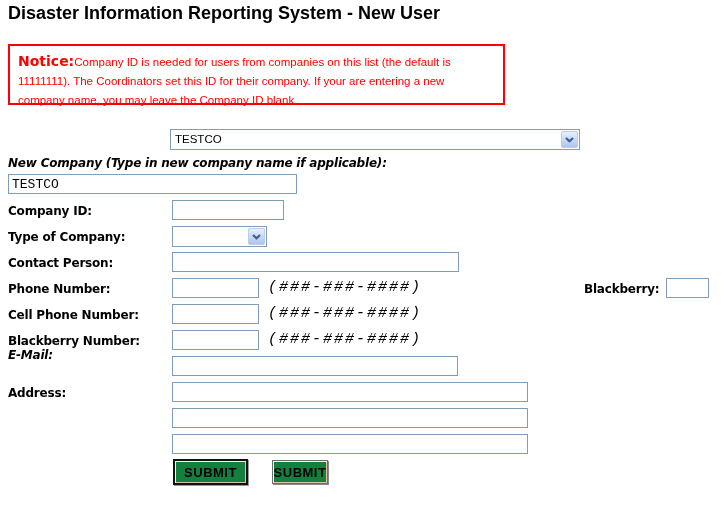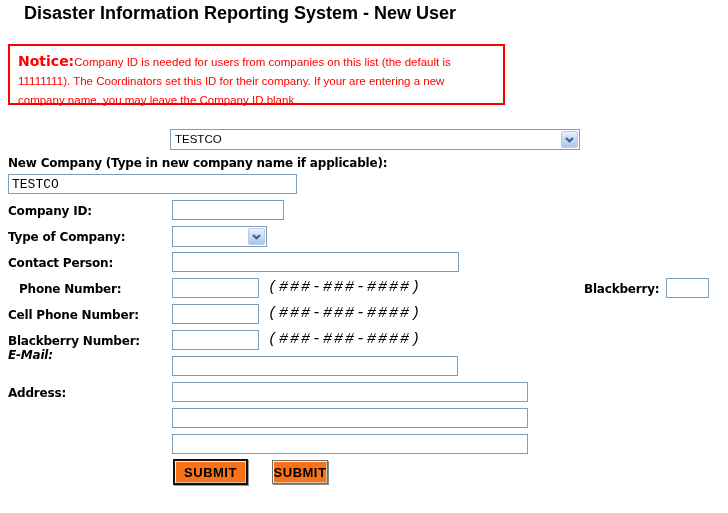--- a/index.html
+++ b/index.html
@@ -4,21 +4,21 @@
 <style>
   html,body{margin:0;padding:0;background:#fff;}
   #screen{
     position:relative;width:728px;height:513px;background:#ffffff;
     font-family:"DejaVu Sans",sans-serif;color:#000;overflow:hidden;
   }
   .abs{position:absolute;}
   
   #page-title{
     left:8px;top:3px;font-family:"Liberation Sans",sans-serif;
-    font-weight:bold;font-size:18px;letter-spacing:0px;white-space:nowrap;margin-left:16px;
+    font-weight:bold;font-size:18px;letter-spacing:0px;white-space:nowrap;
   }
   
   #notice-box{
     left:8px;top:44px;width:497px;height:61px;box-sizing:border-box;
     border:2px solid #ff0000;padding:5px 8px 0 8px;background:#fff;
   }
   #notice-heading{
     color:#ff0000;font-weight:bold;font-size:14px;
     font-family:"DejaVu Sans",sans-serif;
   }
@@ -52,21 +52,21 @@
     border:1px solid #B9CCEC;box-sizing:border-box;
     display:flex;align-items:center;justify-content:center;
   }
   
   .hint{
     font-family:"Liberation Mono","DejaVu Sans Mono",monospace;font-style:italic;
     font-size:15px;letter-spacing:2px;white-space:nowrap;
   }
   
   .btn{
-    box-sizing:border-box;background:#f97316;color:#000;cursor:pointer;
+    box-sizing:border-box;background:#15803d;color:#000;cursor:pointer;
     font-family:"Liberation Sans",sans-serif;font-weight:bold;font-size:13px;
     letter-spacing:0.5px;text-align:center;padding:0;
   }
   #submit-btn{
     left:173px;top:459px;width:75px;height:26px;border:2px solid #111111;
     box-shadow:inset 1px 1px 0 #FDF4DE, inset -1px -1px 0 #D9C69E, 1px 1px 0 #9a9a9a;
   }
   #clear-btn{
     left:272px;top:460px;width:56px;height:24px;border:1px solid #6e6e6e;
     box-shadow:inset 1px 1px 0 #FDF4DE, inset -1px -1px 0 #D9C69E, 1px 1px 0 #8a8a8a;
@@ -87,40 +87,40 @@
 
   <div class="abs sel" style="left:170px;top:129px;width:410px;">
     <span class="selval">TESTCO</span>
     <span class="arrowbtn">
       <svg width="9" height="6" viewBox="0 0 9 6">
           <path d="M1 1 L4.5 4.3 L8 1" stroke="#3F5E8C" stroke-width="2.2" fill="none"></path>
         </svg>
     </span>
   </div>
 
-  <div class="abs lbl" style="left:8px;top:156px;">New Company (Type in new company name if applicable):</div>
+  <div class="abs lbl" style="left:8px;top:156px;font-style:italic;">New Company (Type in new company name if applicable):</div>
   <input class="abs tin" style="left: 8px; top: 174px; width: 289px;" type="text" value="TESTCO">
 
   <div class="abs lbl" style="left:8px;top:204px;">Company ID:</div>
   <input class="abs tin" style="left: 172px; top: 200px; width: 112px;" type="text" value="">
 
   <div class="abs lbl" style="left:8px;top:230px;">Type of Company:</div>
   <div class="abs sel" style="left:172px;top:226px;width:95px;">
     <span class="selval"></span>
     <span class="arrowbtn">
       <svg width="9" height="6" viewBox="0 0 9 6">
           <path d="M1 1 L4.5 4.3 L8 1" stroke="#3F5E8C" stroke-width="2.2" fill="none"></path>
         </svg>
     </span>
   </div>
 
   <div class="abs lbl" style="left:8px;top:256px;">Contact Person:</div>
   <input class="abs tin" style="left: 172px; top: 252px; width: 287px;" type="text" value="">
 
-  <div class="abs lbl" style="left:19px;top:282px;">Phone Number:</div>
+  <div class="abs lbl" style="left:8px;top:282px;">Phone Number:</div>
   <input class="abs tin" style="left: 172px; top: 278px; width: 87px;" type="text" value="">
   <div class="abs hint" style="left:268px;top:279px;">(###-###-####)</div>
   <div class="abs lbl" style="left:584px;top:282px;">Blackberry:</div>
   <input class="abs tin" style="left: 666px; top: 278px; width: 43px;" type="text" value="">
 
   <div class="abs lbl" style="left:8px;top:308px;">Cell Phone Number:</div>
   <input class="abs tin" style="left: 172px; top: 304px; width: 87px;" type="text" value="">
   <div class="abs hint" style="left:268px;top:305px;">(###-###-####)</div>
 
   <div class="abs lbl" style="left:8px;top:334px;">Blackberry Number:</div>

